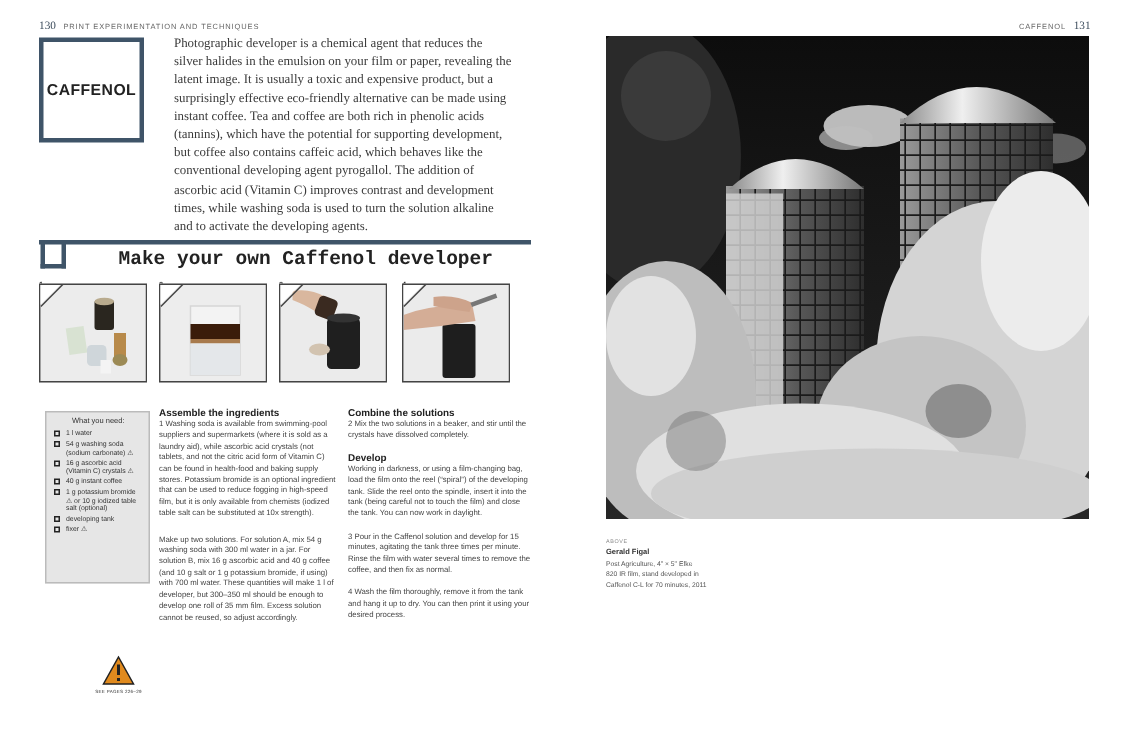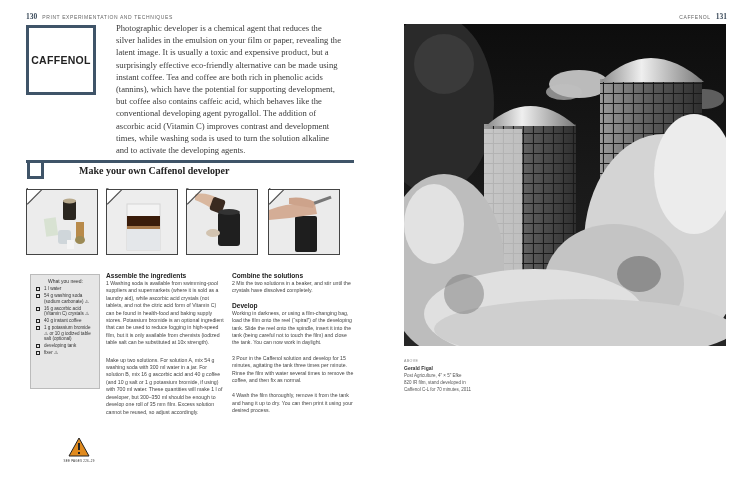--- a/index.html
+++ b/index.html
@@ -1,29 +1,29 @@
 <!DOCTYPE html>
 <html><head>
 <meta charset="utf-8">
 <style>
   html, body { margin:0; padding:0; background:#ffffff; }
   body { width:750px; height:487px; position:relative; overflow:hidden; font-family:"Liberation Serif", serif; color:#333; }
   .abs { position:absolute; }
 
   .folio { font-family:"Liberation Sans", sans-serif; font-size:5px; letter-spacing:0.6px; color:#666; text-transform:uppercase; }
-  .folio .num { font-family:"Liberation Serif", serif; font-size:7.5px; font-weight:bold; color:#3a4a5a; letter-spacing:0; }
+  .folio .num { font-family:"Liberation Serif", serif; font-size:7.5px; font-weight:normal; color:#3a4a5a; letter-spacing:0; }
 
   .title-box { left:26px; top:25px; width:70px; height:70px; border:3px solid #3f5468; box-sizing:border-box; display:flex; align-items:center; justify-content:center; }
   .title-box span { font-family:"Liberation Sans", sans-serif; font-weight:bold; font-size:10.5px; color:#222; letter-spacing:0.3px; }
 
   .intro { left:116px; top:22px; width:225px; font-size:8.6px; line-height:12.2px; color:#3a3a3a; }
 
   .section-bar { left:26px; top:160px; width:328px; height:3px; background:#3f5468; }
   .section-sq { left:27px; top:162px; width:17px; height:17px; border:3px solid #3f5468; border-top:none; box-sizing:border-box; }
-  .section-title { left:51px; top:165px; font-family:Liberation Serif, serif; font-size:10px; font-weight:bold; color:#222;padding-left:28px; }
+  .section-title { left:51px; top:165px; font-family:Liberation Mono, monospace; font-size:13px; font-weight:bold; color:#222;padding-left:28px; }
 
   .step { top:189px; width:72px; height:66px; border:1px solid #444; box-sizing:border-box; background:#e9e9e9; overflow:hidden; }
   .step .corner { position:absolute; left:-1px; top:-1px; width:0; height:0; border-top:15px solid #fff; border-right:15px solid transparent; }
   .step .corner-line { position:absolute; left:-3px; top:6px; width:22px; height:1px; background:#444; transform:rotate(-45deg); }
   .step-num { top:187px; font-family:"Liberation Sans", sans-serif; font-size:5px; font-weight:bold; color:#333; }
 
   .need { left:30px; top:274px; width:70px; height:115px; background:#e6e6e6; border:1px solid #bbb; box-sizing:border-box; padding:4px 4px 3px 5px; font-family:"Liberation Sans", sans-serif; font-size:4.6px; line-height:5.4px; color:#333; }
   .need .hd { text-align:center; margin-bottom:2px; font-size:5px; }
   .need .row { display:flex; margin-bottom:1.6px; }
   .need .cb { width:4px; height:4px; border:1px solid #222; box-sizing:border-box; flex:0 0 4px; margin:1px 4px 0 0; }

